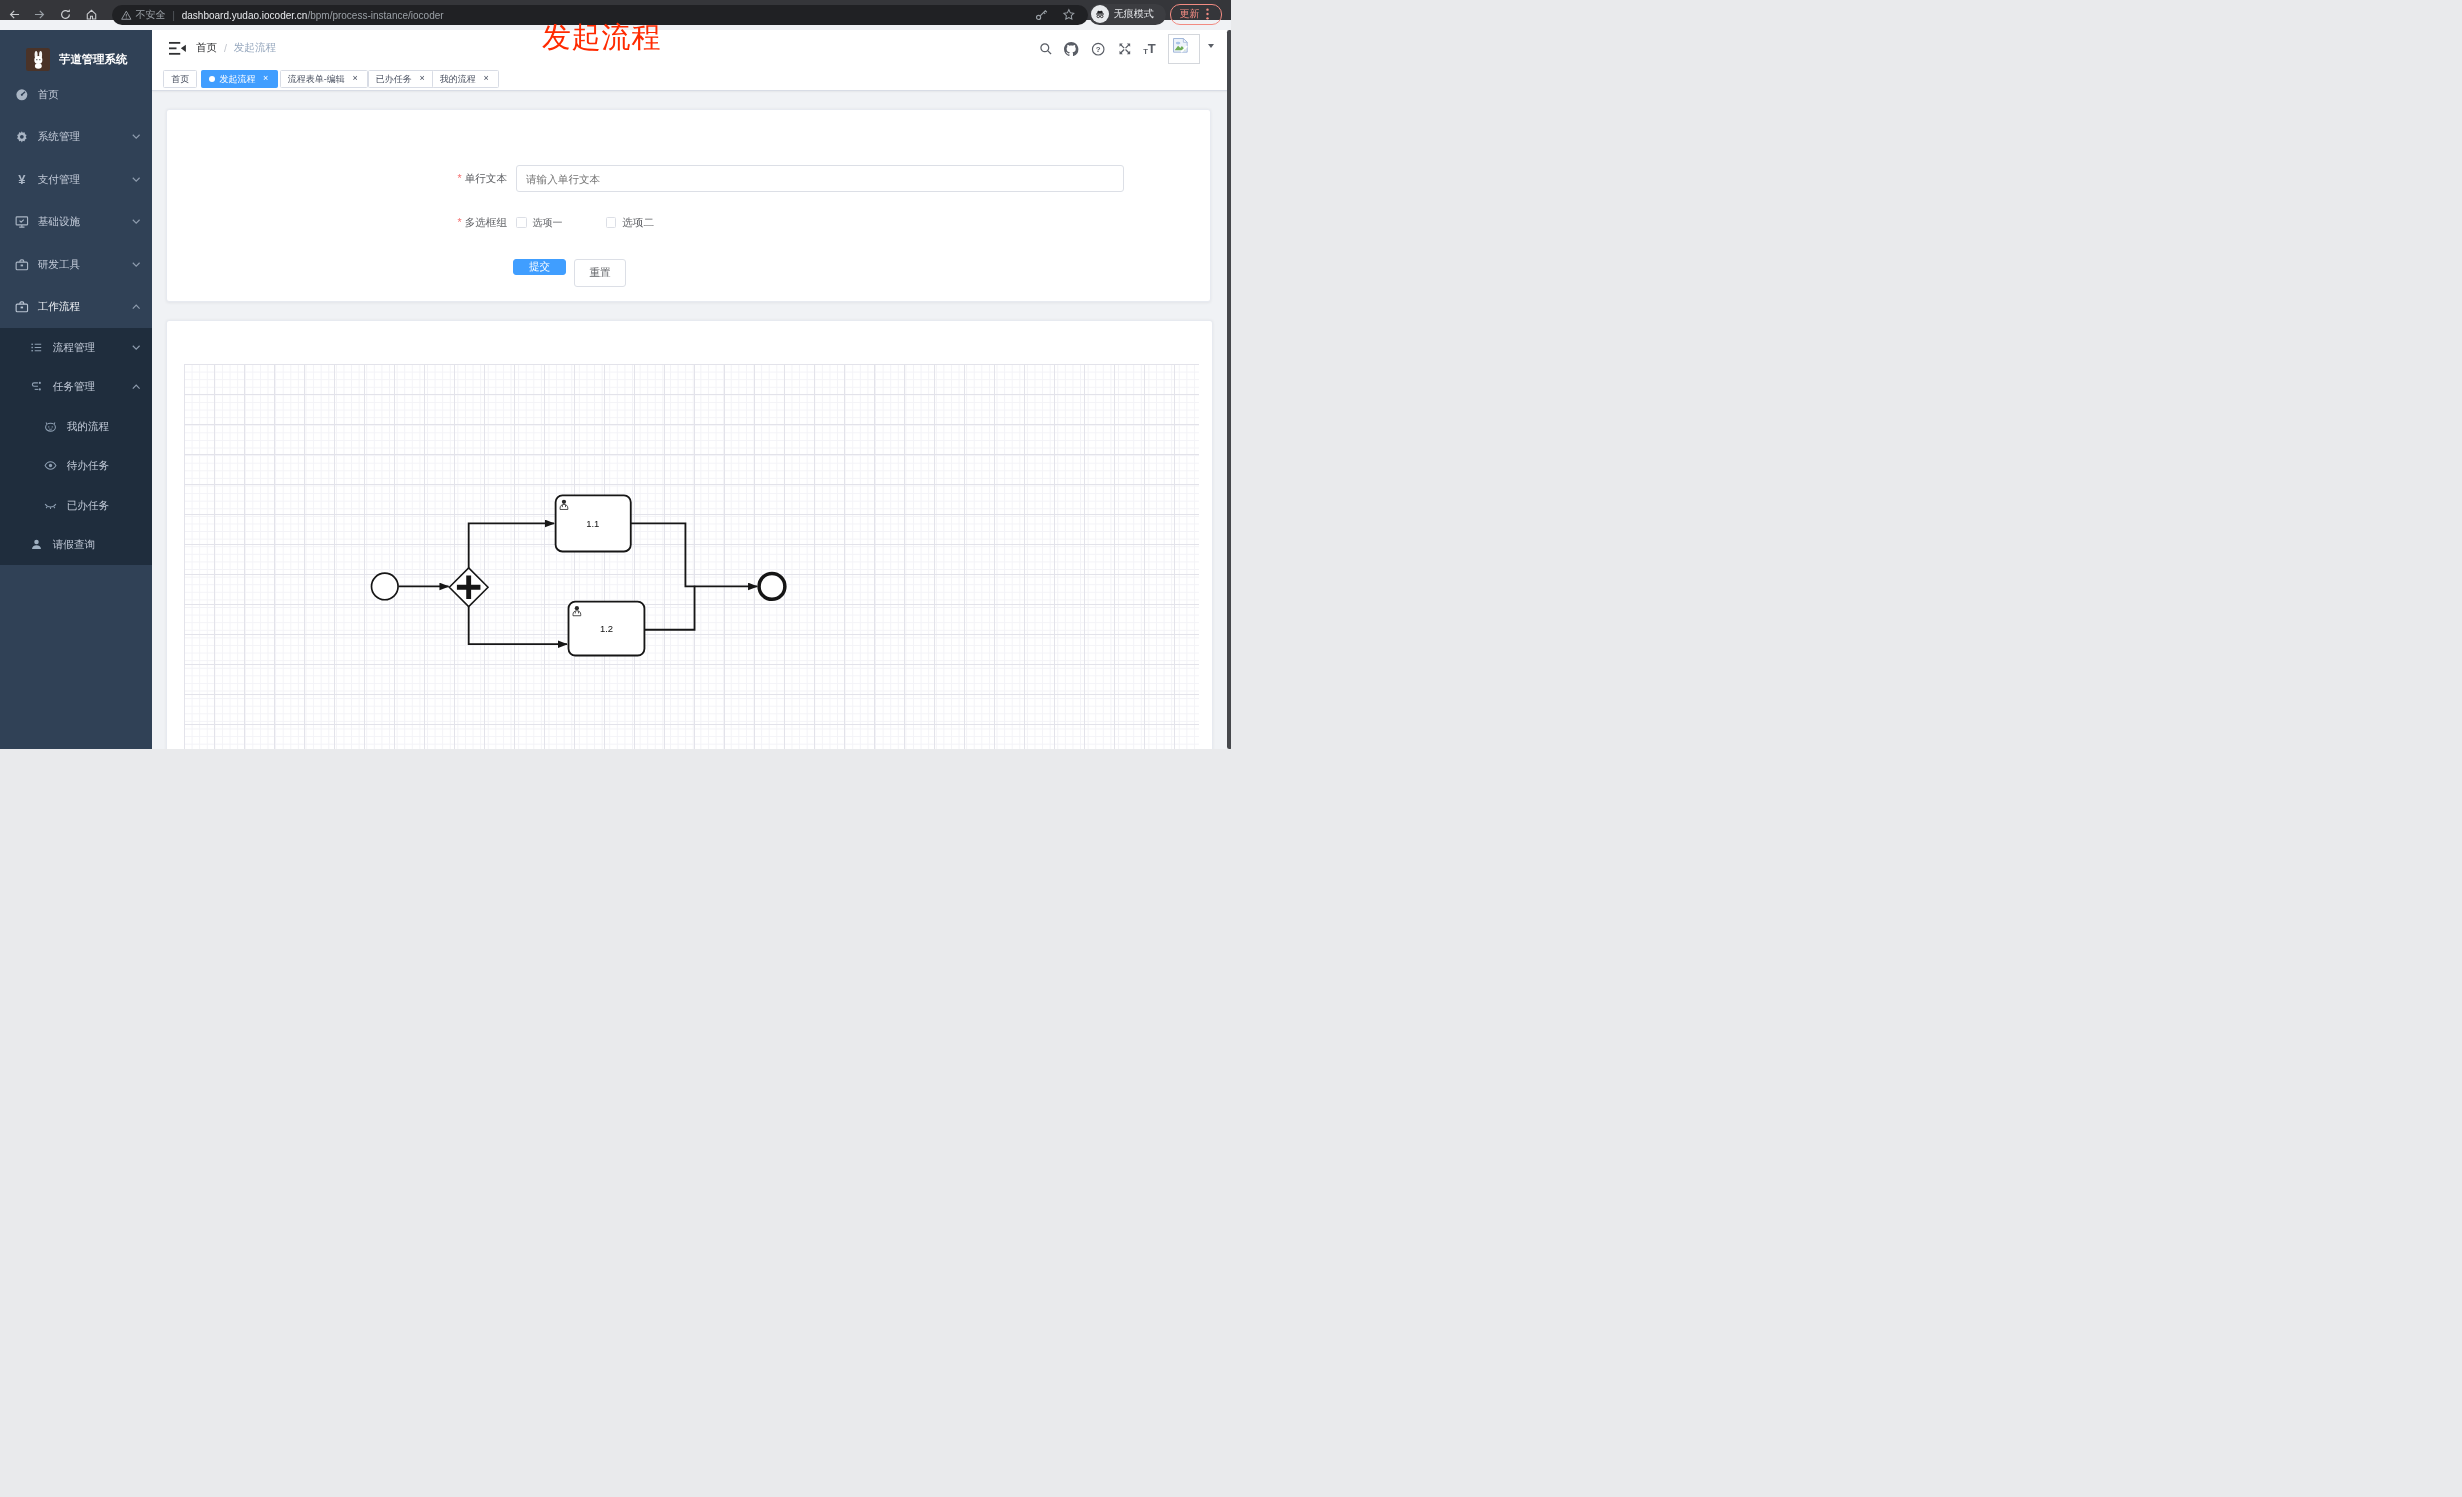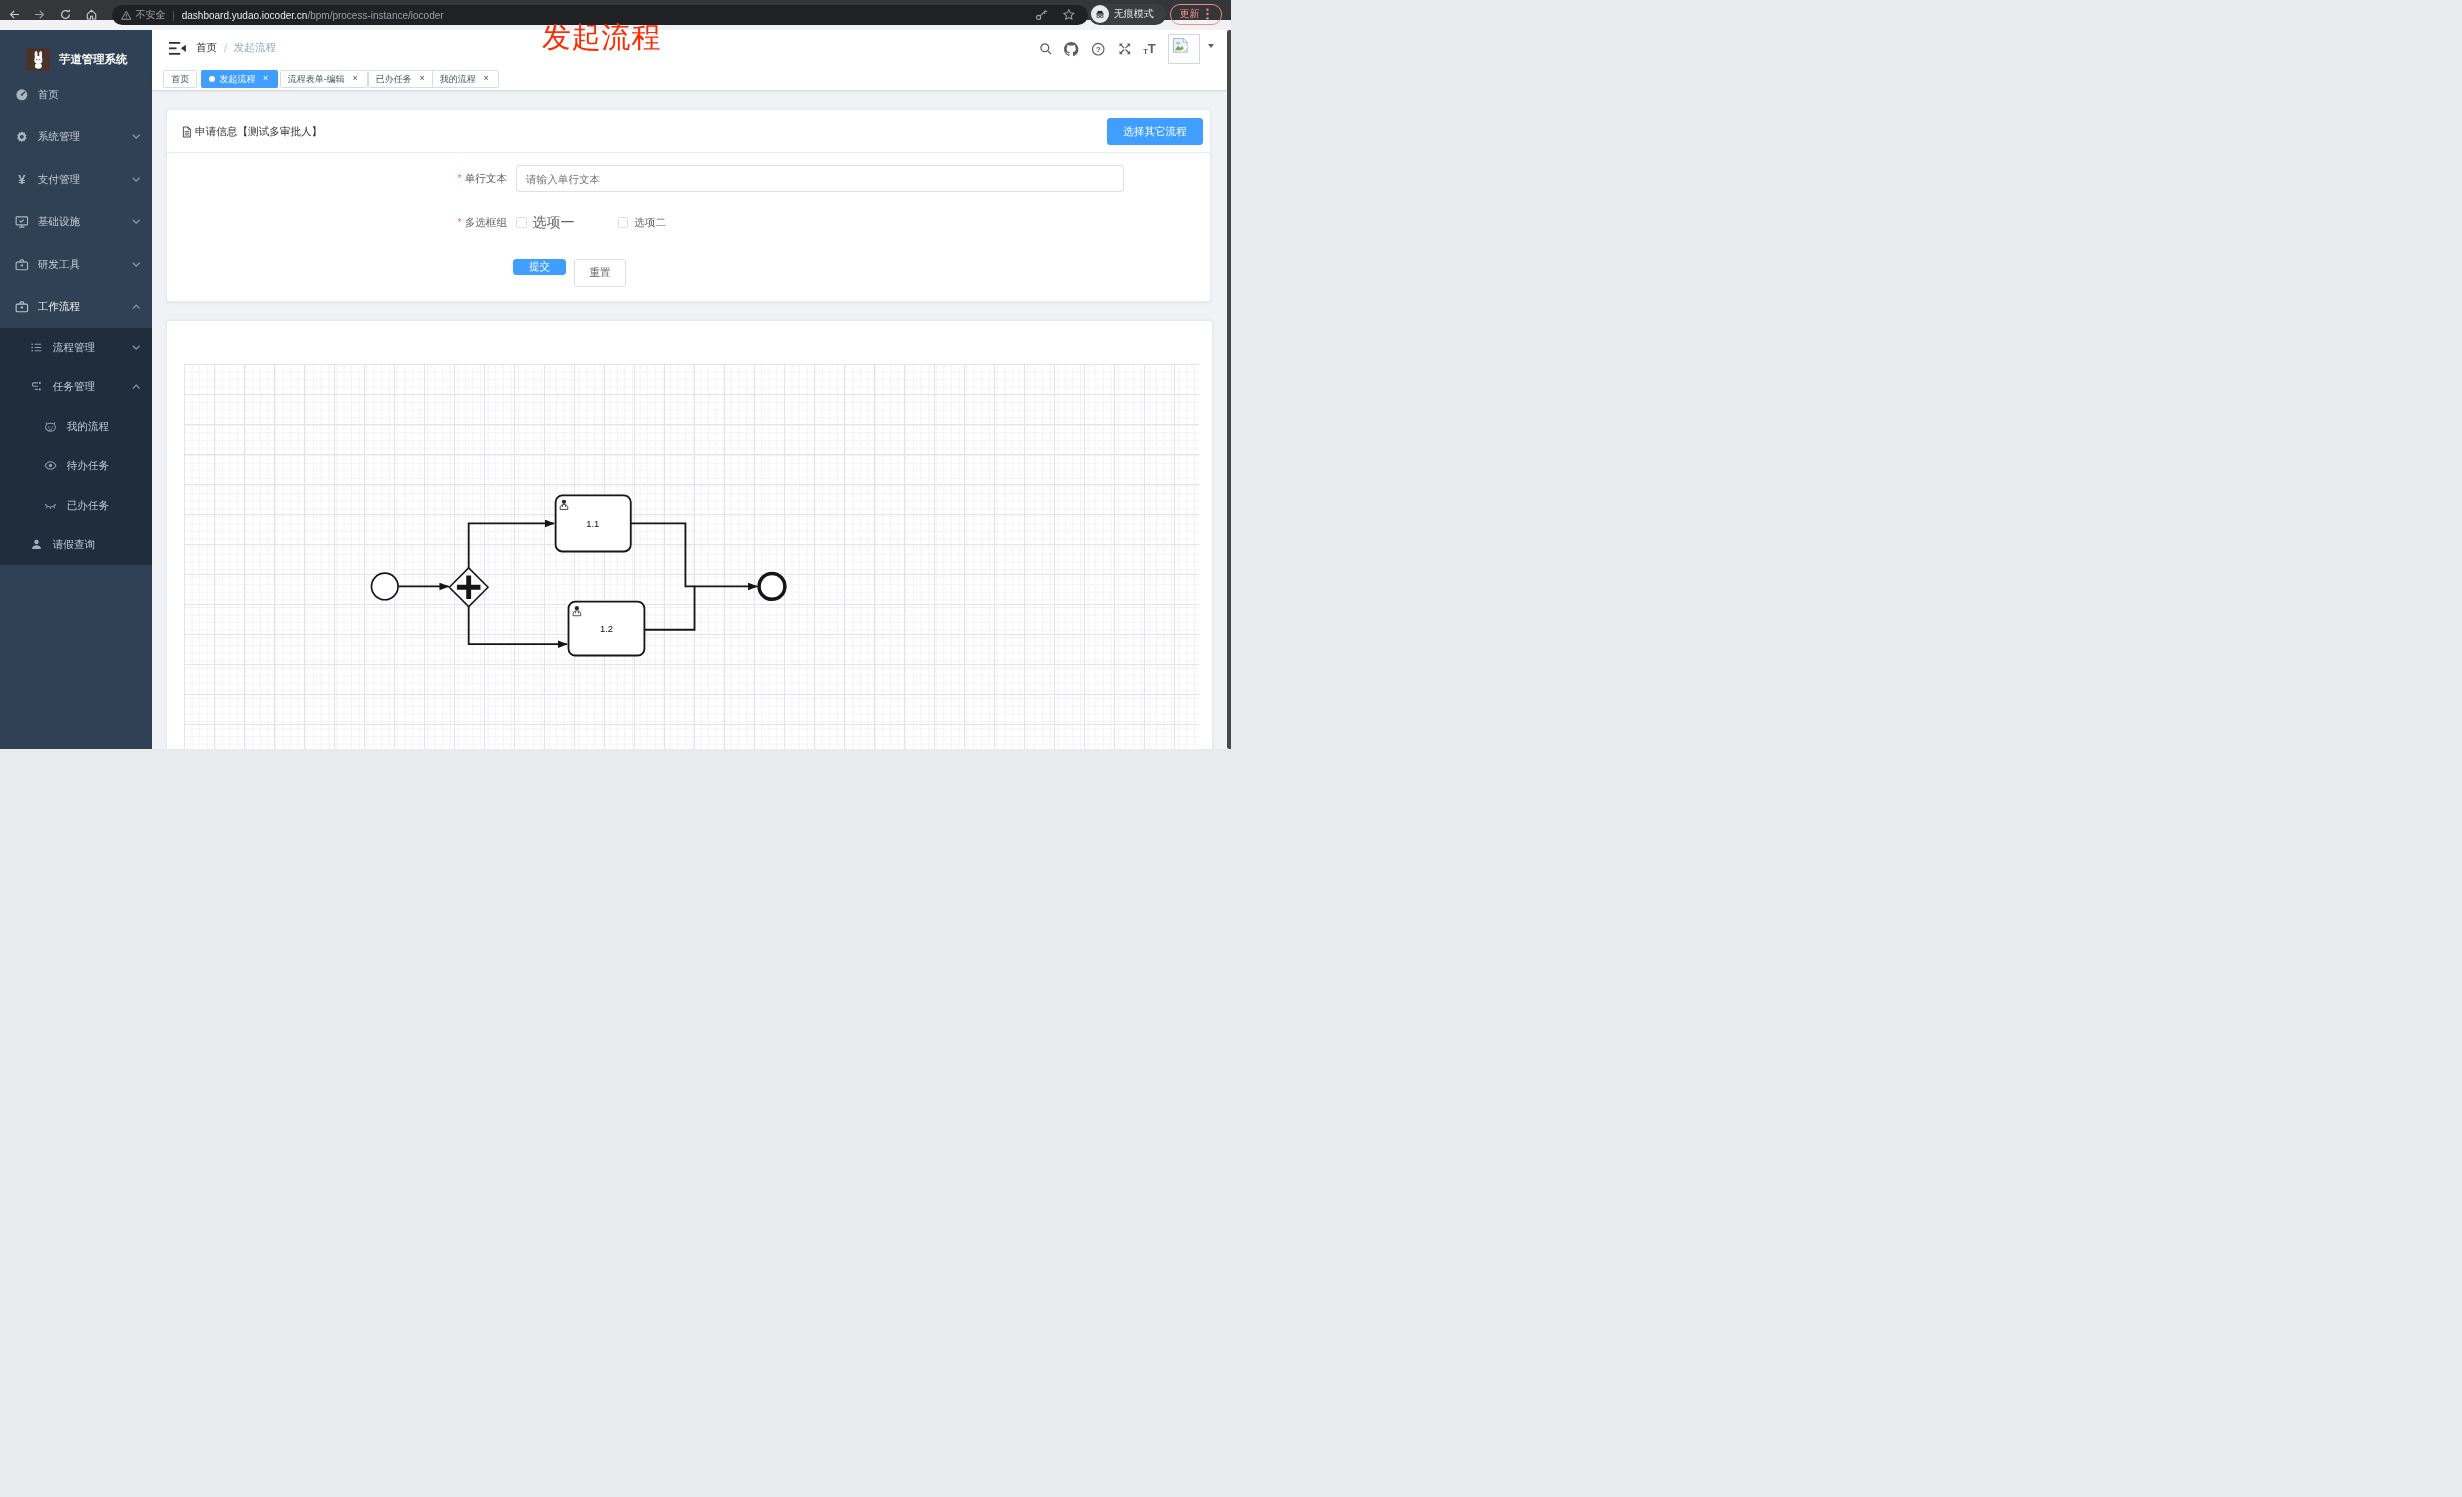--- a/index.html
+++ b/index.html
@@ -367,47 +367,32 @@
       <span>已办任务</span>
       <span class="tagx">×</span>
     </div>
     <div class="tag" style="left:280px">
       <span>我的流程</span>
       <span class="tagx">×</span>
     </div>
   </div>
 
   <section class="card" style="left:166px;top:109px;width:1045px;height:193px">
-    <div style="position:absolute;left:0;top:0;width:100%;height:43px;border-bottom:0.8px solid #e8ecf4;box-sizing:border-box">
-      <div class="cardhdr-txt" style="position:absolute;left:13.7px;top:0;height:43px">
-        <span style="display:inline-flex">
-          <svg width="11.4" height="12" viewBox="0 0 16 18">
-              <path d="M3 1.5h7L13.5 5v11.5H3z" fill="none" stroke="#303133" stroke-width="1.3"></path>
-              <path d="M10 1.5V5h3.5" fill="none" stroke="#303133" stroke-width="1.1"></path>
-              <path d="M5 8.2h6.5M5 10.8h6.5M5 13.4h6.5" stroke="#303133" stroke-width="1.1"></path>
-            </svg>
-        </span>
-        <span>申请信息【测试多审批人】</span>
-      </div>
-      <div class="btn primary" style="position:absolute;left:940px;top:8.4px;width:96px;height:27px">
-        <span>选择其它流程</span>
-      </div>
-    </div>
 
     <div class="flabel" style="left:0;top:55px;width:340px;height:27px">
       <span class="req">*</span><span>单行文本</span>
     </div>
     <input style="position: absolute; left: 349px; top: 55px; width: 608px; height: 27px; border: 0.8px solid rgb(220, 223, 230); border-radius: 3px; box-sizing: border-box; padding: 0px 9px; font-size: 10.6px; color: rgb(96, 98, 102); outline: none; font-family: inherit;" placeholder="请输入单行文本">
 
     <div class="flabel" style="left:0;top:99px;width:340px;height:27px">
       <span class="req">*</span><span>多选框组</span>
     </div>
     <div style="position:absolute;left:349px;top:99px;height:27px;display:flex;align-items:center">
       <span class="cbox"></span>
-      <span style="font-size:14px;color:#606266;margin-left:6px">选项一</span>
+      <span style="font-size:10px;color:#606266;margin-left:6px">选项一</span>
       <span class="cbox" style="margin-left:43px"></span>
       <span style="font-size:10.6px;color:#606266;margin-left:6px">选项二</span>
     </div>
 
     <div class="btn primary" style="position:absolute;left:346px;top:149px;width:53px;height:16px">
       <span>提交</span>
     </div>
     <div class="btn plain" style="position:absolute;left:407px;top:149px;width:52px;height:28px">
       <span>重置</span>
     </div>

